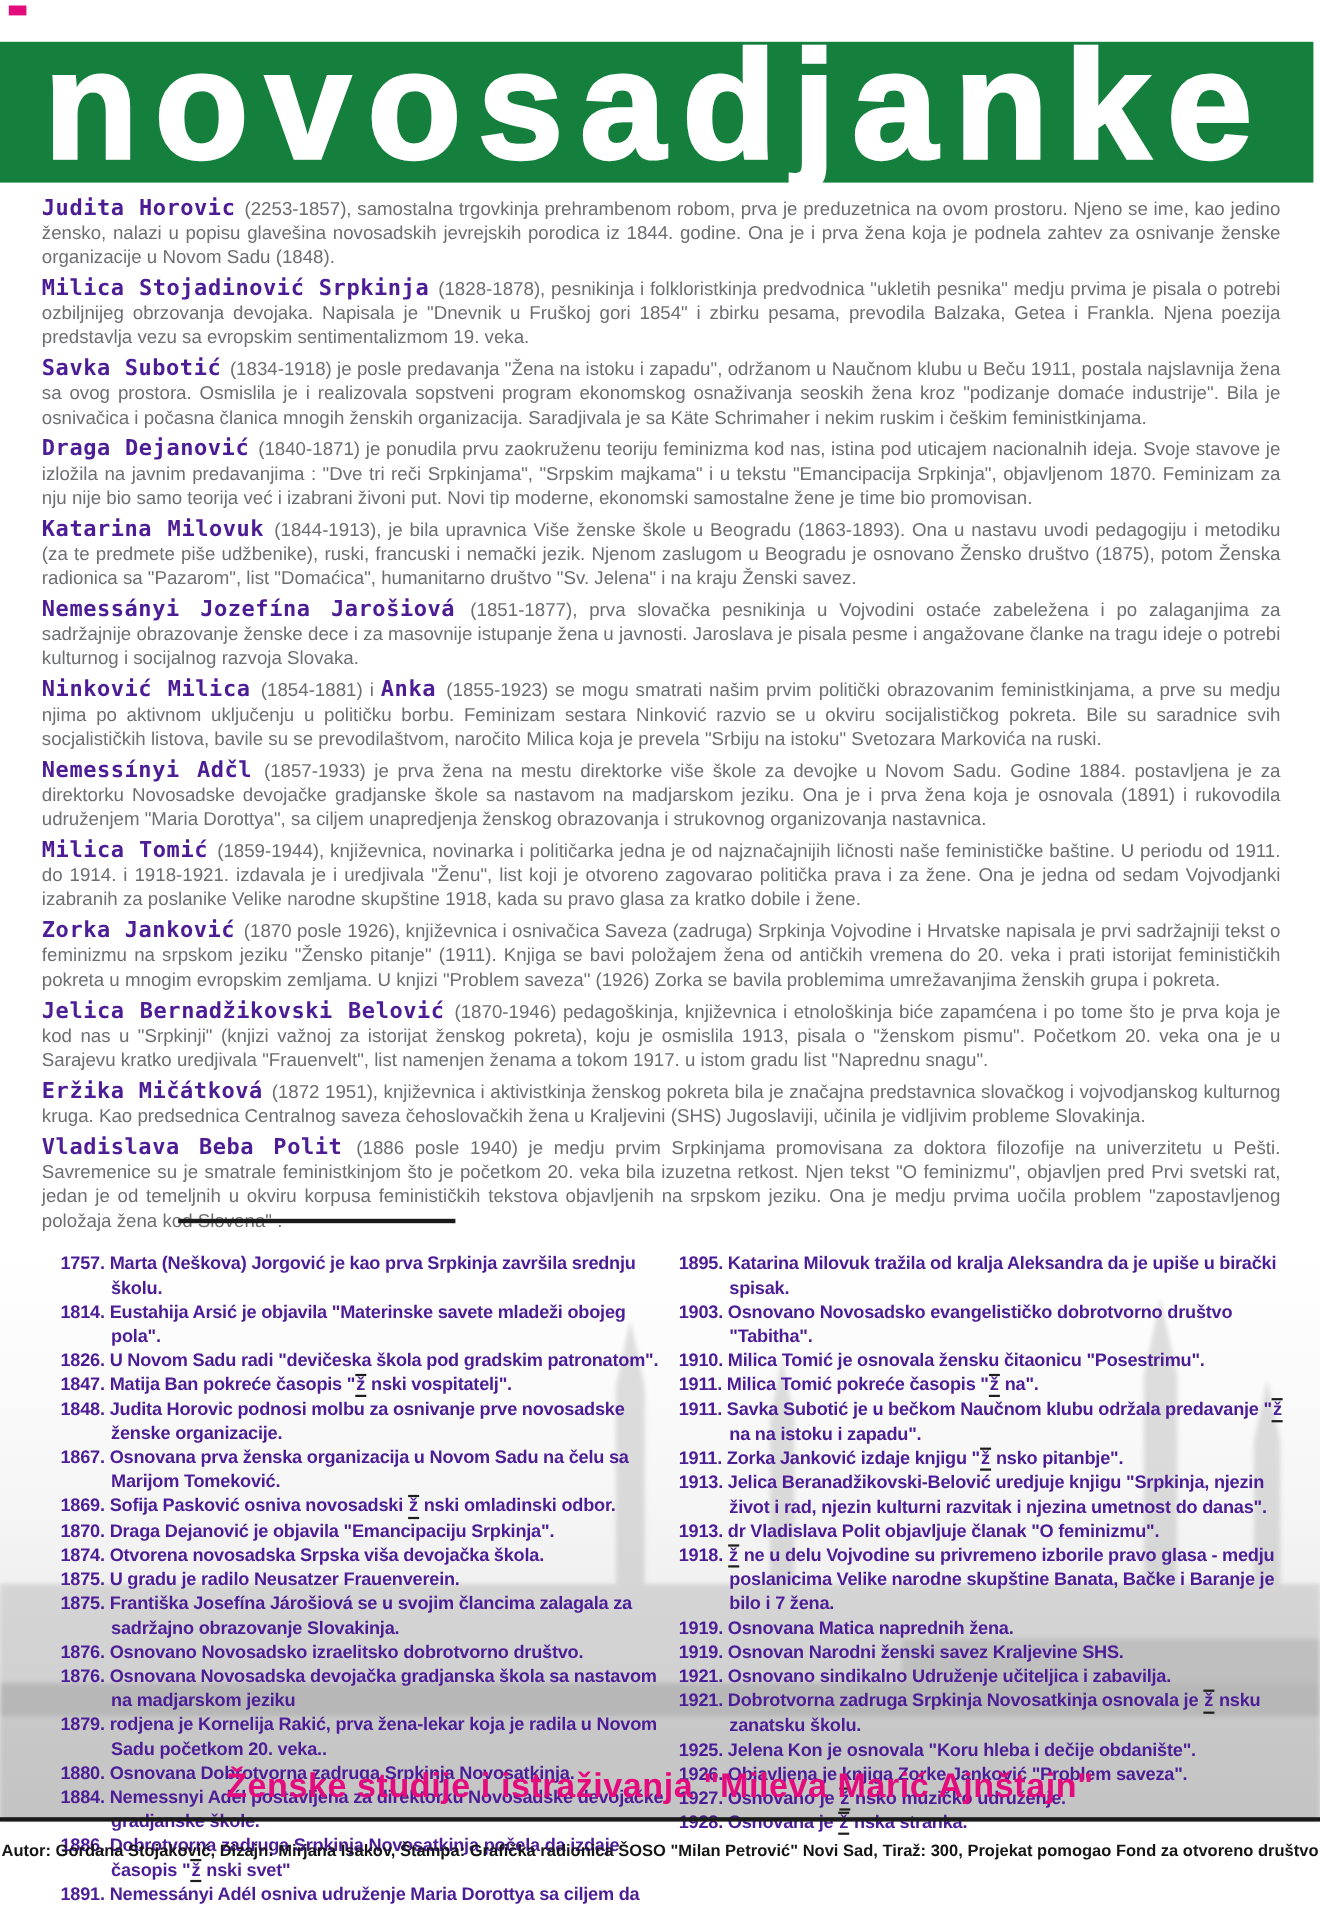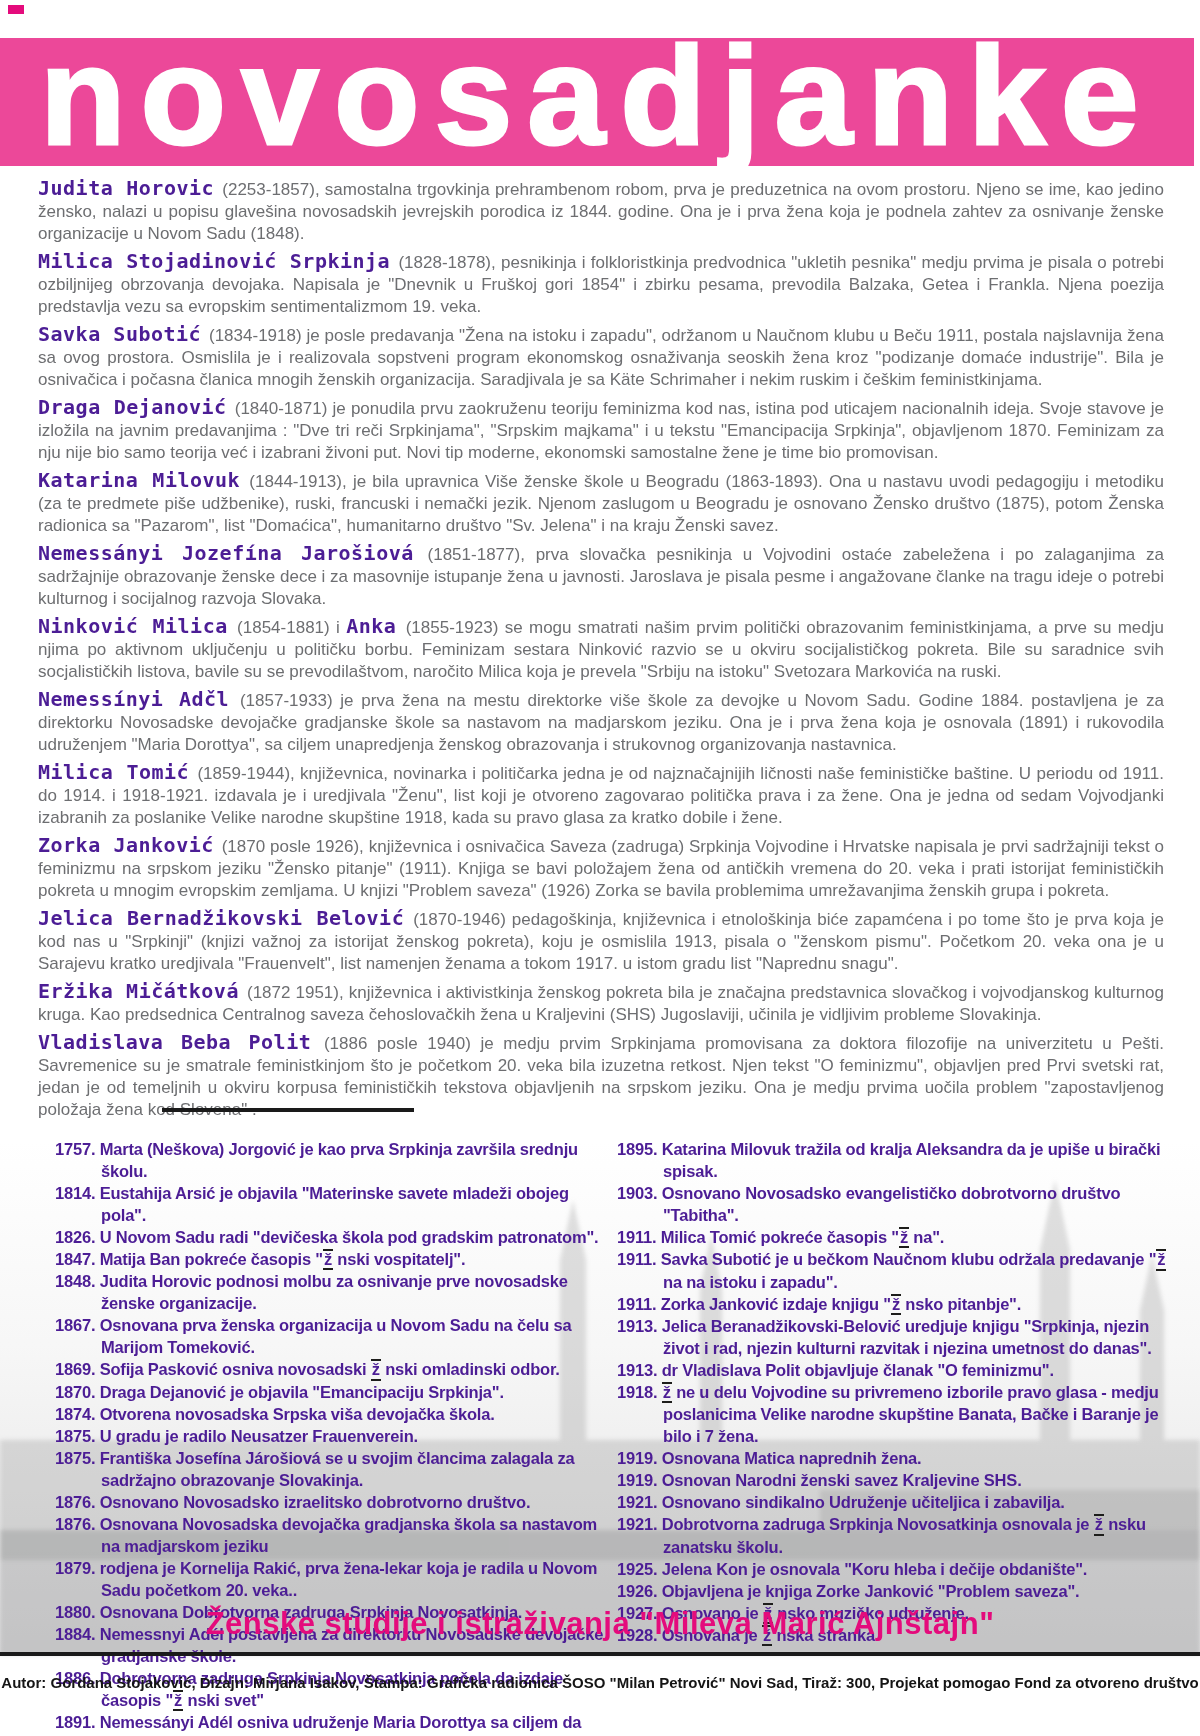--- a/index.html
+++ b/index.html
@@ -1,19 +1,19 @@
 <!DOCTYPE html>
 <html><head>
 <meta charset="utf-8">
 <style>
   html,body{margin:0;padding:0;background:#fff;}
   .page{position:relative;width:1200px;height:1736px;background:#fff;overflow:hidden;
         font-family:"Liberation Sans",sans-serif;}
   .top-mark{position:absolute;left:8px;top:5px;width:16px;height:9px;background:#e40b7c;}
-  .banner{position:absolute;left:0;top:38px;width:1194px;height:128px;background:#ec4899;}
+  .banner{position:absolute;left:0;top:38px;width:1194px;height:128px;background:#15803d;}
   .main-title{position:absolute;left:40px;top:-12px;margin:0;color:#fff;
       font-family:"Liberation Sans",sans-serif;font-weight:bold;font-size:140px;line-height:1;
       letter-spacing:15px;-webkit-text-stroke:3px #fff;white-space:nowrap;}
   .content{position:absolute;top:172px;left:0;width:1200px;padding:6px 36px 0 38px;box-sizing:border-box;}
   .bio{color:#6d6e71;font-size:17px;line-height:22px;text-align:justify;margin:0 0 6px 0;}
   .bio-name{font-family:"DejaVu Sans Mono","Liberation Mono",monospace;font-weight:bold;
       color:#4c1d95;font-size:20px;line-height:1;letter-spacing:0.5px;padding-right:3px;}
   .divider{position:absolute;top:1108px;left:162px;width:252px;height:4px;background:#1a1a1a;}
   .photo-bg{position:absolute;top:1140px;left:0;width:1200px;height:515px;pointer-events:none;
       background:linear-gradient(180deg,rgba(190,190,190,0) 0%,rgba(175,175,175,0.10) 40%,rgba(150,150,150,0.28) 100%);}
@@ -98,20 +98,21 @@
         <div class="tl-item">1876. Osnovana Novosadska devojačka gradjanska škola sa nastavom na madjarskom jeziku</div>
         <div class="tl-item">1879. rodjena je Kornelija Rakić, prva žena-lekar koja je radila u Novom Sadu početkom 20. veka..</div>
         <div class="tl-item">1880. Osnovana Dobrotvorna zadruga Srpkinja Novosatkinja.</div>
         <div class="tl-item">1884. Nemessnyi Adél postavljena za direktorku Novosadske devojačke gradjanske škole.</div>
         <div class="tl-item">1886. Dobrotvorna zadruga Srpkinja Novosatkinja počela da izdaje časopis "<span class="boxz">ž</span> nski svet"</div>
         <div class="tl-item">1891. Nemessányi Adél osniva udruženje Maria Dorottya sa ciljem da srukovno poveže nastavnice ženskih škola, organizuje programe obrazovanja za žene i devojke.</div>
       </div>
     <div class="tl-col right">
         <div class="tl-item">1895. Katarina Milovuk tražila od kralja Aleksandra da je upiše u birački spisak.</div>
         <div class="tl-item">1903. Osnovano Novosadsko evangelističko dobrotvorno društvo "Tabitha".</div>
+        <div class="tl-item">1910. Milica Tomić je osnovala žensku čitaonicu "Posestrimu".</div>
         <div class="tl-item">1911. Milica Tomić pokreće časopis "<span class="boxz">ž</span> na".</div>
         <div class="tl-item">1911. Savka Subotić je u bečkom Naučnom klubu održala predavanje "<span class="boxz">ž</span> na na istoku i zapadu".</div>
         <div class="tl-item">1911. Zorka Janković izdaje knjigu "<span class="boxz">ž</span> nsko pitanbje".</div>
         <div class="tl-item">1913. Jelica Beranadžikovski-Belović uredjuje knjigu "Srpkinja, njezin život i rad, njezin kulturni razvitak i njezina umetnost do danas".</div>
         <div class="tl-item">1913. dr Vladislava Polit objavljuje članak "O feminizmu".</div>
         <div class="tl-item">1918. <span class="boxz">ž</span> ne u delu Vojvodine su privremeno izborile  pravo glasa - medju poslanicima Velike narodne skupštine Banata, Bačke i Baranje je bilo i 7 žena.</div>
         <div class="tl-item">1919. Osnovana Matica naprednih žena.</div>
         <div class="tl-item">1919. Osnovan Narodni ženski savez Kraljevine SHS.</div>
         <div class="tl-item">1921. Osnovano sindikalno Udruženje učiteljica i zabavilja.</div>
         <div class="tl-item">1921. Dobrotvorna zadruga Srpkinja Novosatkinja osnovala je <span class="boxz">ž</span> nsku zanatsku školu.</div>

